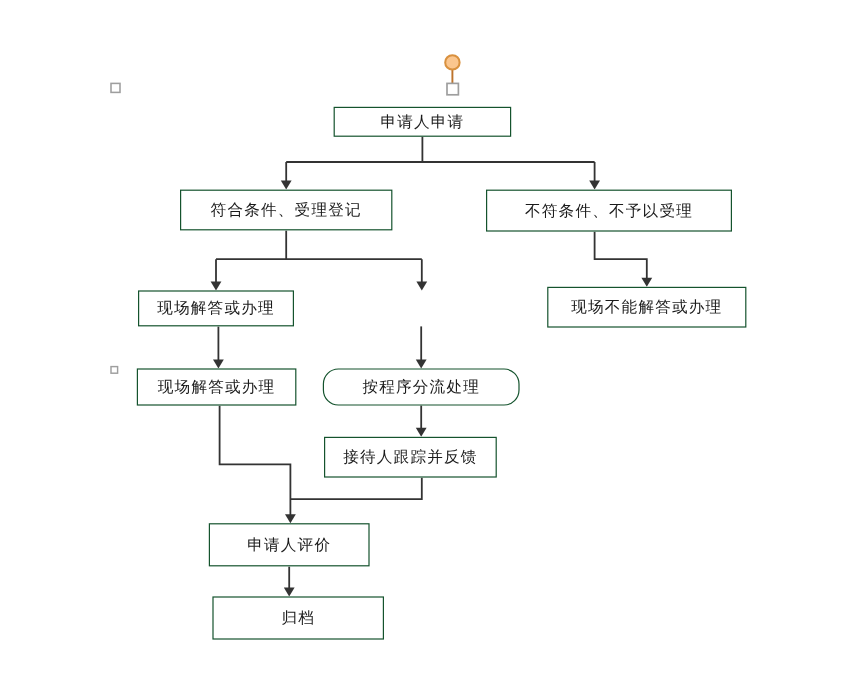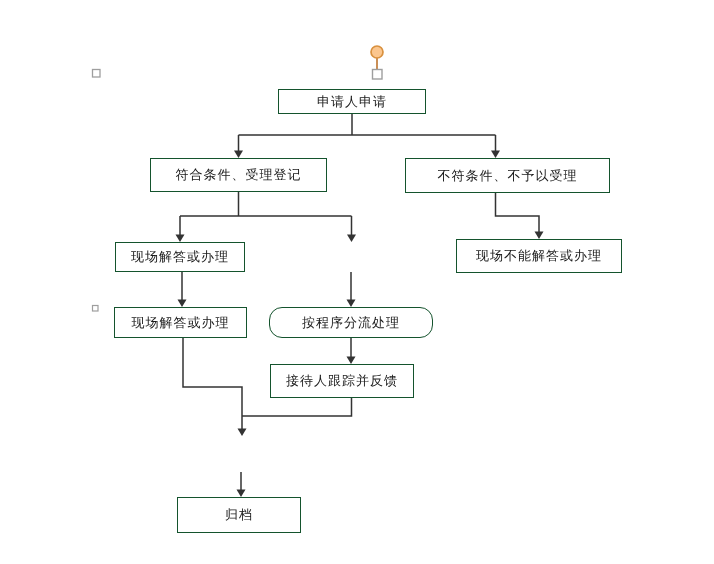--- a/index.html
+++ b/index.html
@@ -90,16 +90,17 @@
 
 
   <div class="node" style="left:456px; top:239px; width:166px; height:34px;">现场不能解答或办理</div>
 
   <div class="node" style="left:114px; top:307px; width:133px; height:31px;">现场解答或办理</div>
 
   <div class="node" style="left:269px; top:307px; width:164px; height:31px;border-radius:13px;">按程序分流处理</div>
 
   <div class="node" style="left:270px; top:364px; width:144px; height:34px;">接待人跟踪并反馈</div>
 
+  <div class="node" style="left:174px; top:436px; width:134px; height:36px;">申请人评价</div>
 
-  <div class="node" style="left:177px; top:497px; width:124px; height:36px;">归档</div>
+  <div class="node" style="left:177px; top:497px; width:143px; height:36px;">归档</div>
 
 </div>
 
 </body></html>

